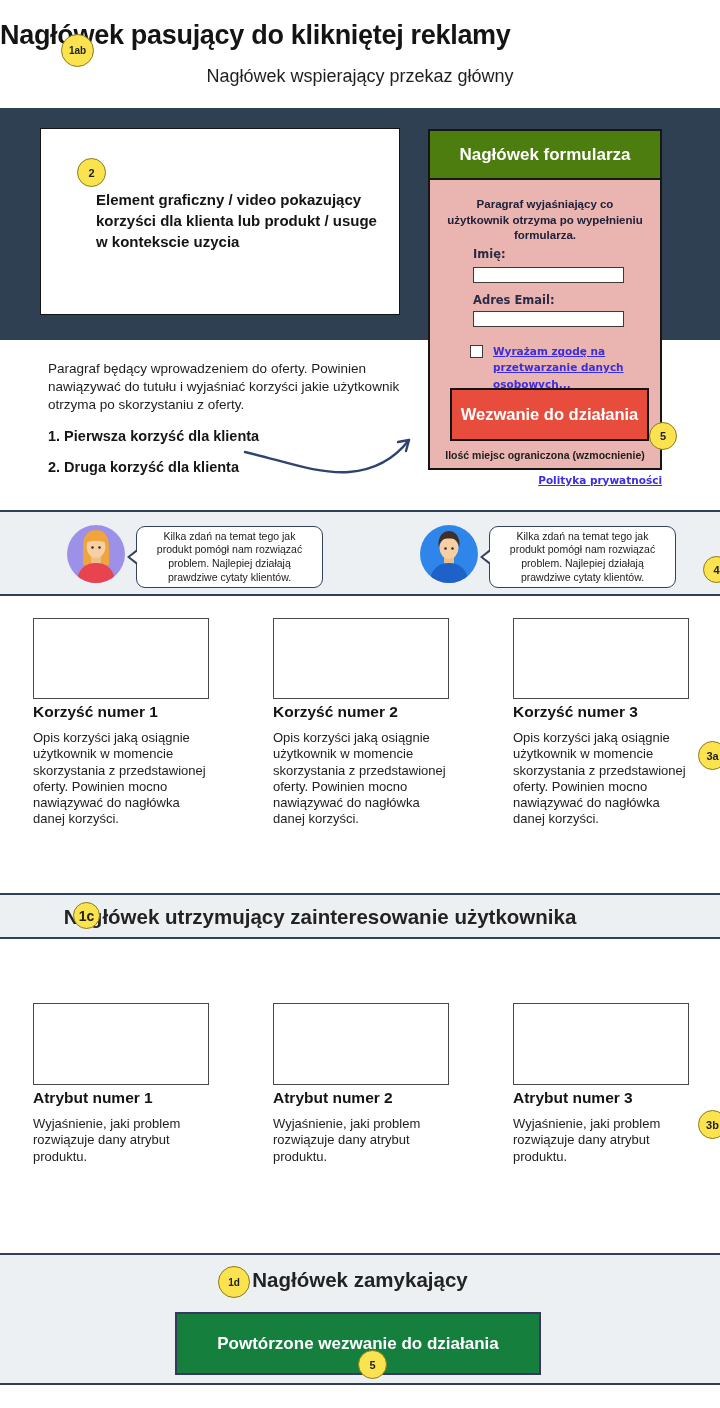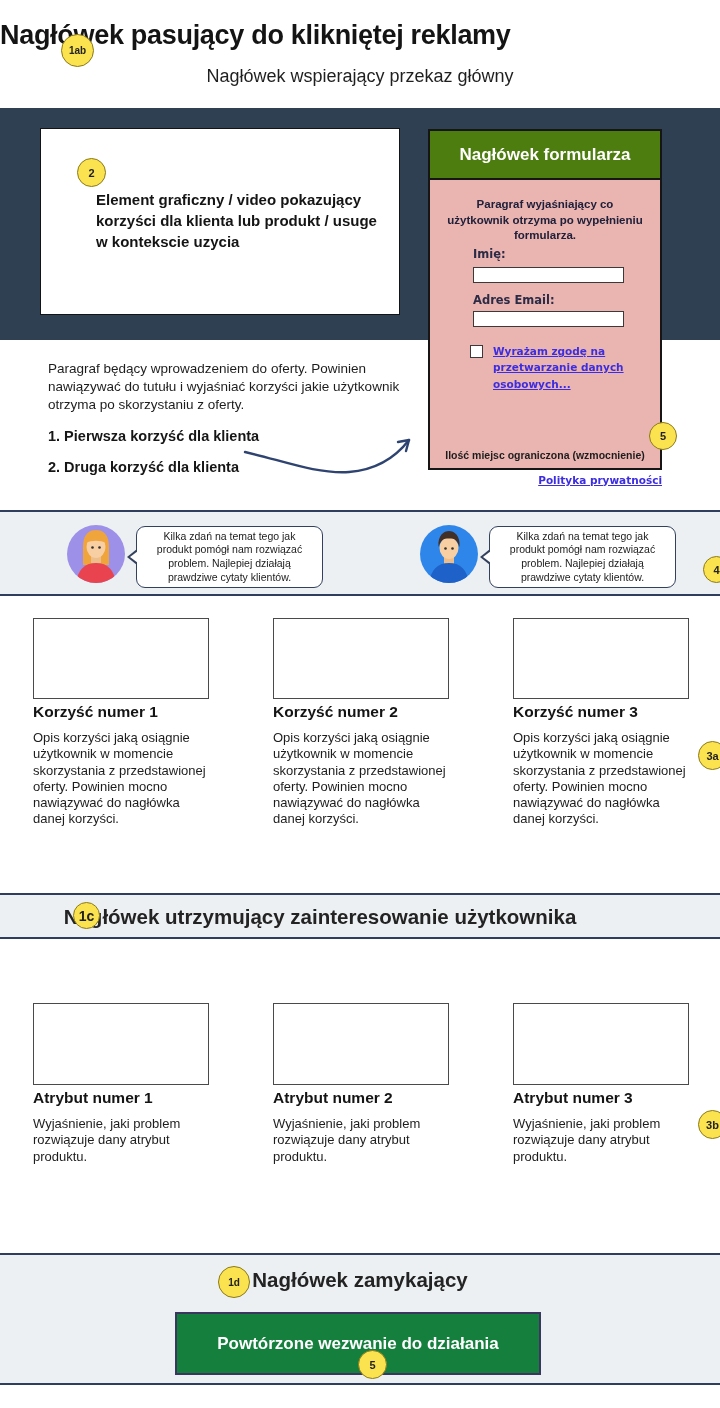--- a/index.html
+++ b/index.html
@@ -118,20 +118,21 @@
     <input class="form-input" style="top: 136px;" type="text" aria-label="Imię:">
 
     <label class="form-label" style="top:162px;">Adres Email:</label>
     <input class="form-input" style="top: 180px;" type="text" aria-label="Adres Email:">
 
     <div class="consent-row">
       <span class="consent-box"></span>
       <a class="consent-link">Wyrażam zgodę na przetwarzanie danych osobowych...</a>
     </div>
 
+    <div class="form-cta">Wezwanie do działania</div>
     <div class="form-urgency">Ilość miejsc ograniczona (wzmocnienie)</div>
   </aside>
 
   <div class="badge" style="top:422px; left:633px; width:28px; height:28px;">5</div>
 
   <a class="privacy-link">Polityka prywatności</a>
 
   <div class="intro">
     <p class="intro-p">Paragraf będący wprowadzeniem do oferty. Powinien nawiązywać do tutułu i wyjaśniać korzyści jakie użytkownik otrzyma po skorzystaniu z oferty.</p>
     <div class="intro-item">1. Pierwsza korzyść dla klienta</div>

